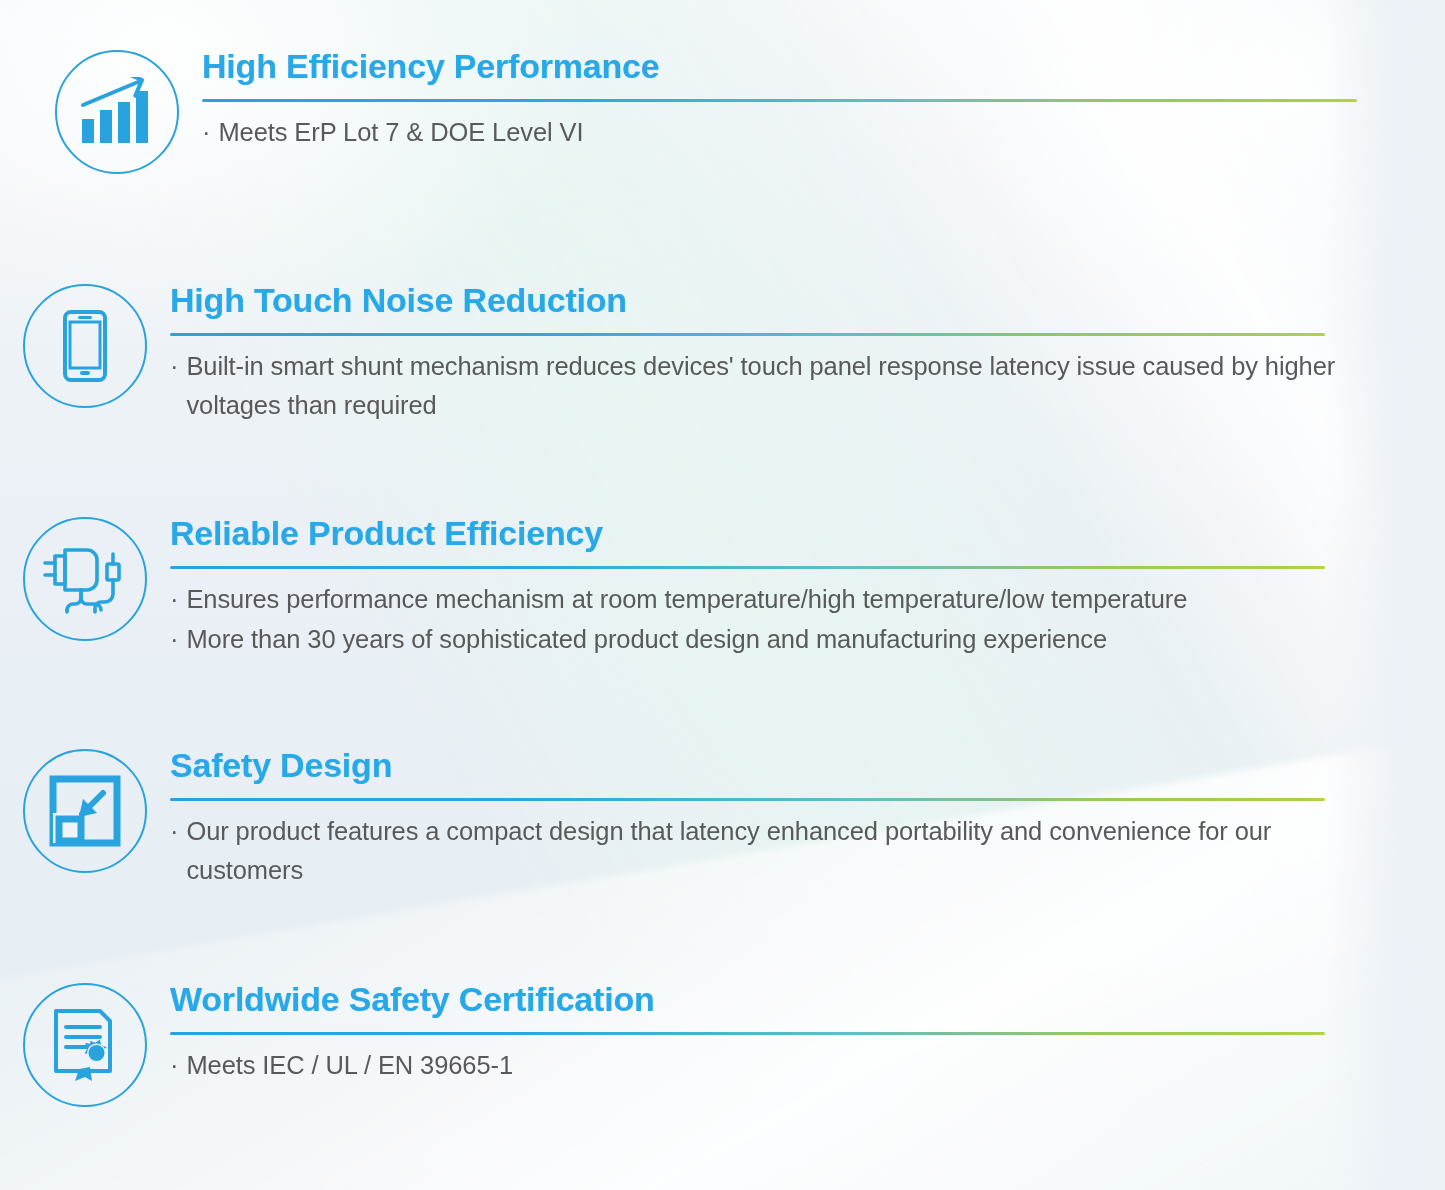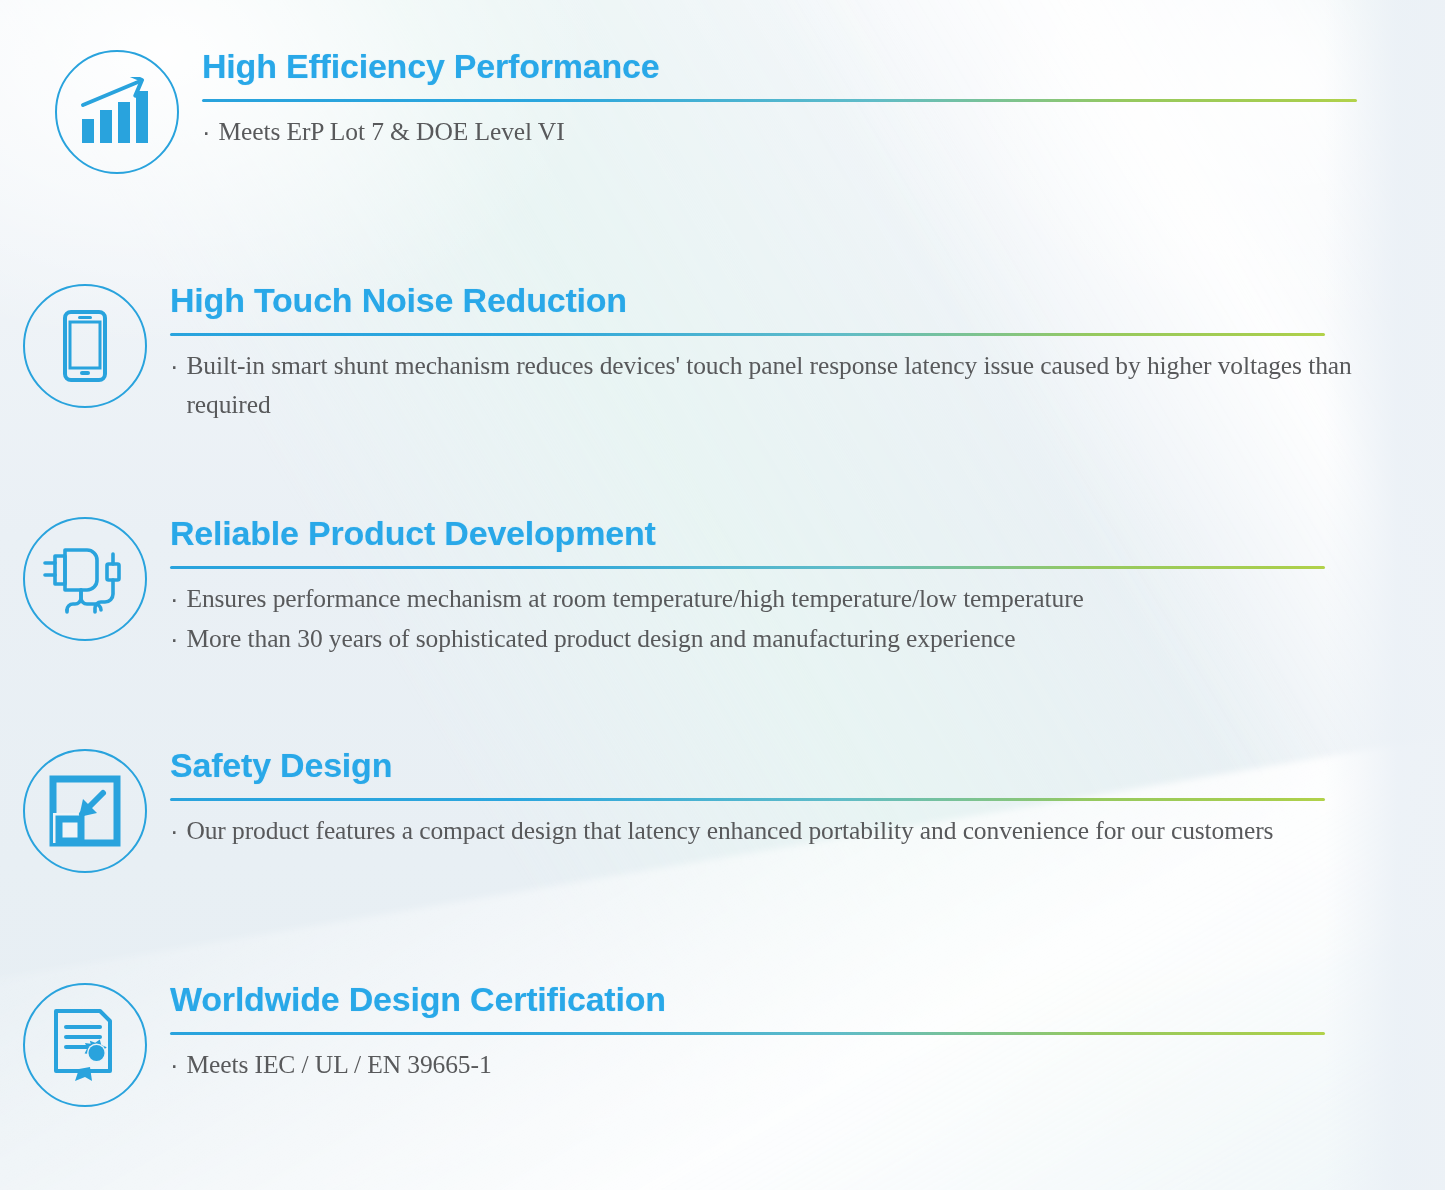--- a/index.html
+++ b/index.html
@@ -179,21 +179,20 @@
   }
   .bullet-dot {
     flex: 0 0 auto;
     margin-right: 8px;
     color: #58595b;
     font-size: 25.5px;
     line-height: 1.5;
   }
   .bullet-text {
     flex: 1 1 auto;
-    font-family: Liberation Serif, serif;
   }
 
   
   .row-0 { top: 48px; margin-left: 32px; }
   .row-1 { top: 282px; }
   .row-2 { top: 515px; }
   .row-3 { top: 747px; }
   .row-4 { top: 981px; }
 
   .row-1 .feature-title,
@@ -282,21 +281,21 @@
               <path d="M38 48 V56 a6 6 0 0 0 6 6 H52 a6 6 0 0 1 6 6"></path>
               <path d="M24 68 V70"></path>
               <rect x="64" y="22" width="12" height="16" rx="1.5"></rect>
               <path d="M70 22 V12"></path>
               <path d="M70 38 V52 a8 8 0 0 1 -8 8 H58 a6 6 0 0 0 -6 6 V70"></path>
             </g>
           </svg>
         </div>
       </div>
       <div class="text-cell">
-        <div class="feature-title">Reliable Product Development</div>
+        <div class="feature-title">Reliable Product Efficiency</div>
         <div class="divider"></div>
         <ul class="bullets">
           <li class="bullet">
             <span class="bullet-dot">·</span>
             <span class="bullet-text">Ensures performance mechanism at room temperature/high temperature/low temperature</span>
           </li>
           <li class="bullet">
             <span class="bullet-dot">·</span>
             <span class="bullet-text">More than 30 years of sophisticated product  design and manufacturing experience</span>
           </li>
@@ -337,21 +336,21 @@
             <path d="M18 30 H52" stroke="#29a3dd" stroke-width="4" stroke-linecap="round"></path>
             <path d="M18 40 H40" stroke="#29a3dd" stroke-width="4" stroke-linecap="round"></path>
             <path d="M31 62 L27 74 L37 70 L44 74 L42 60 Z" fill="#29a3dd"></path>
             <path d="M45 35 l5.2 2.1 4.5 -3.3 1.5 5.4 5.3 2.1 -4.1 3.9 0.5 5.6 -5.5 -1.2 -4.4 3.5 -2.6 -5 -5.6 -0.6 2.6 -5 -2.2 -5.2 5.5 0.7 Z" fill="#29a3dd" transform="translate(-4,-2) scale(1.02)"></path>
             <circle cx="48.5" cy="46" r="9.5" fill="#eaf2f7"></circle>
             <circle cx="48.5" cy="46" r="8" fill="#29a3dd"></circle>
           </svg>
         </div>
       </div>
       <div class="text-cell">
-        <div class="feature-title">Worldwide Design Certification</div>
+        <div class="feature-title">Worldwide Safety Certification</div>
         <div class="divider"></div>
         <ul class="bullets">
           <li class="bullet">
             <span class="bullet-dot">·</span>
             <span class="bullet-text">Meets IEC / UL / EN 39665-1</span>
           </li>
         </ul>
       </div>
     </div>
 

